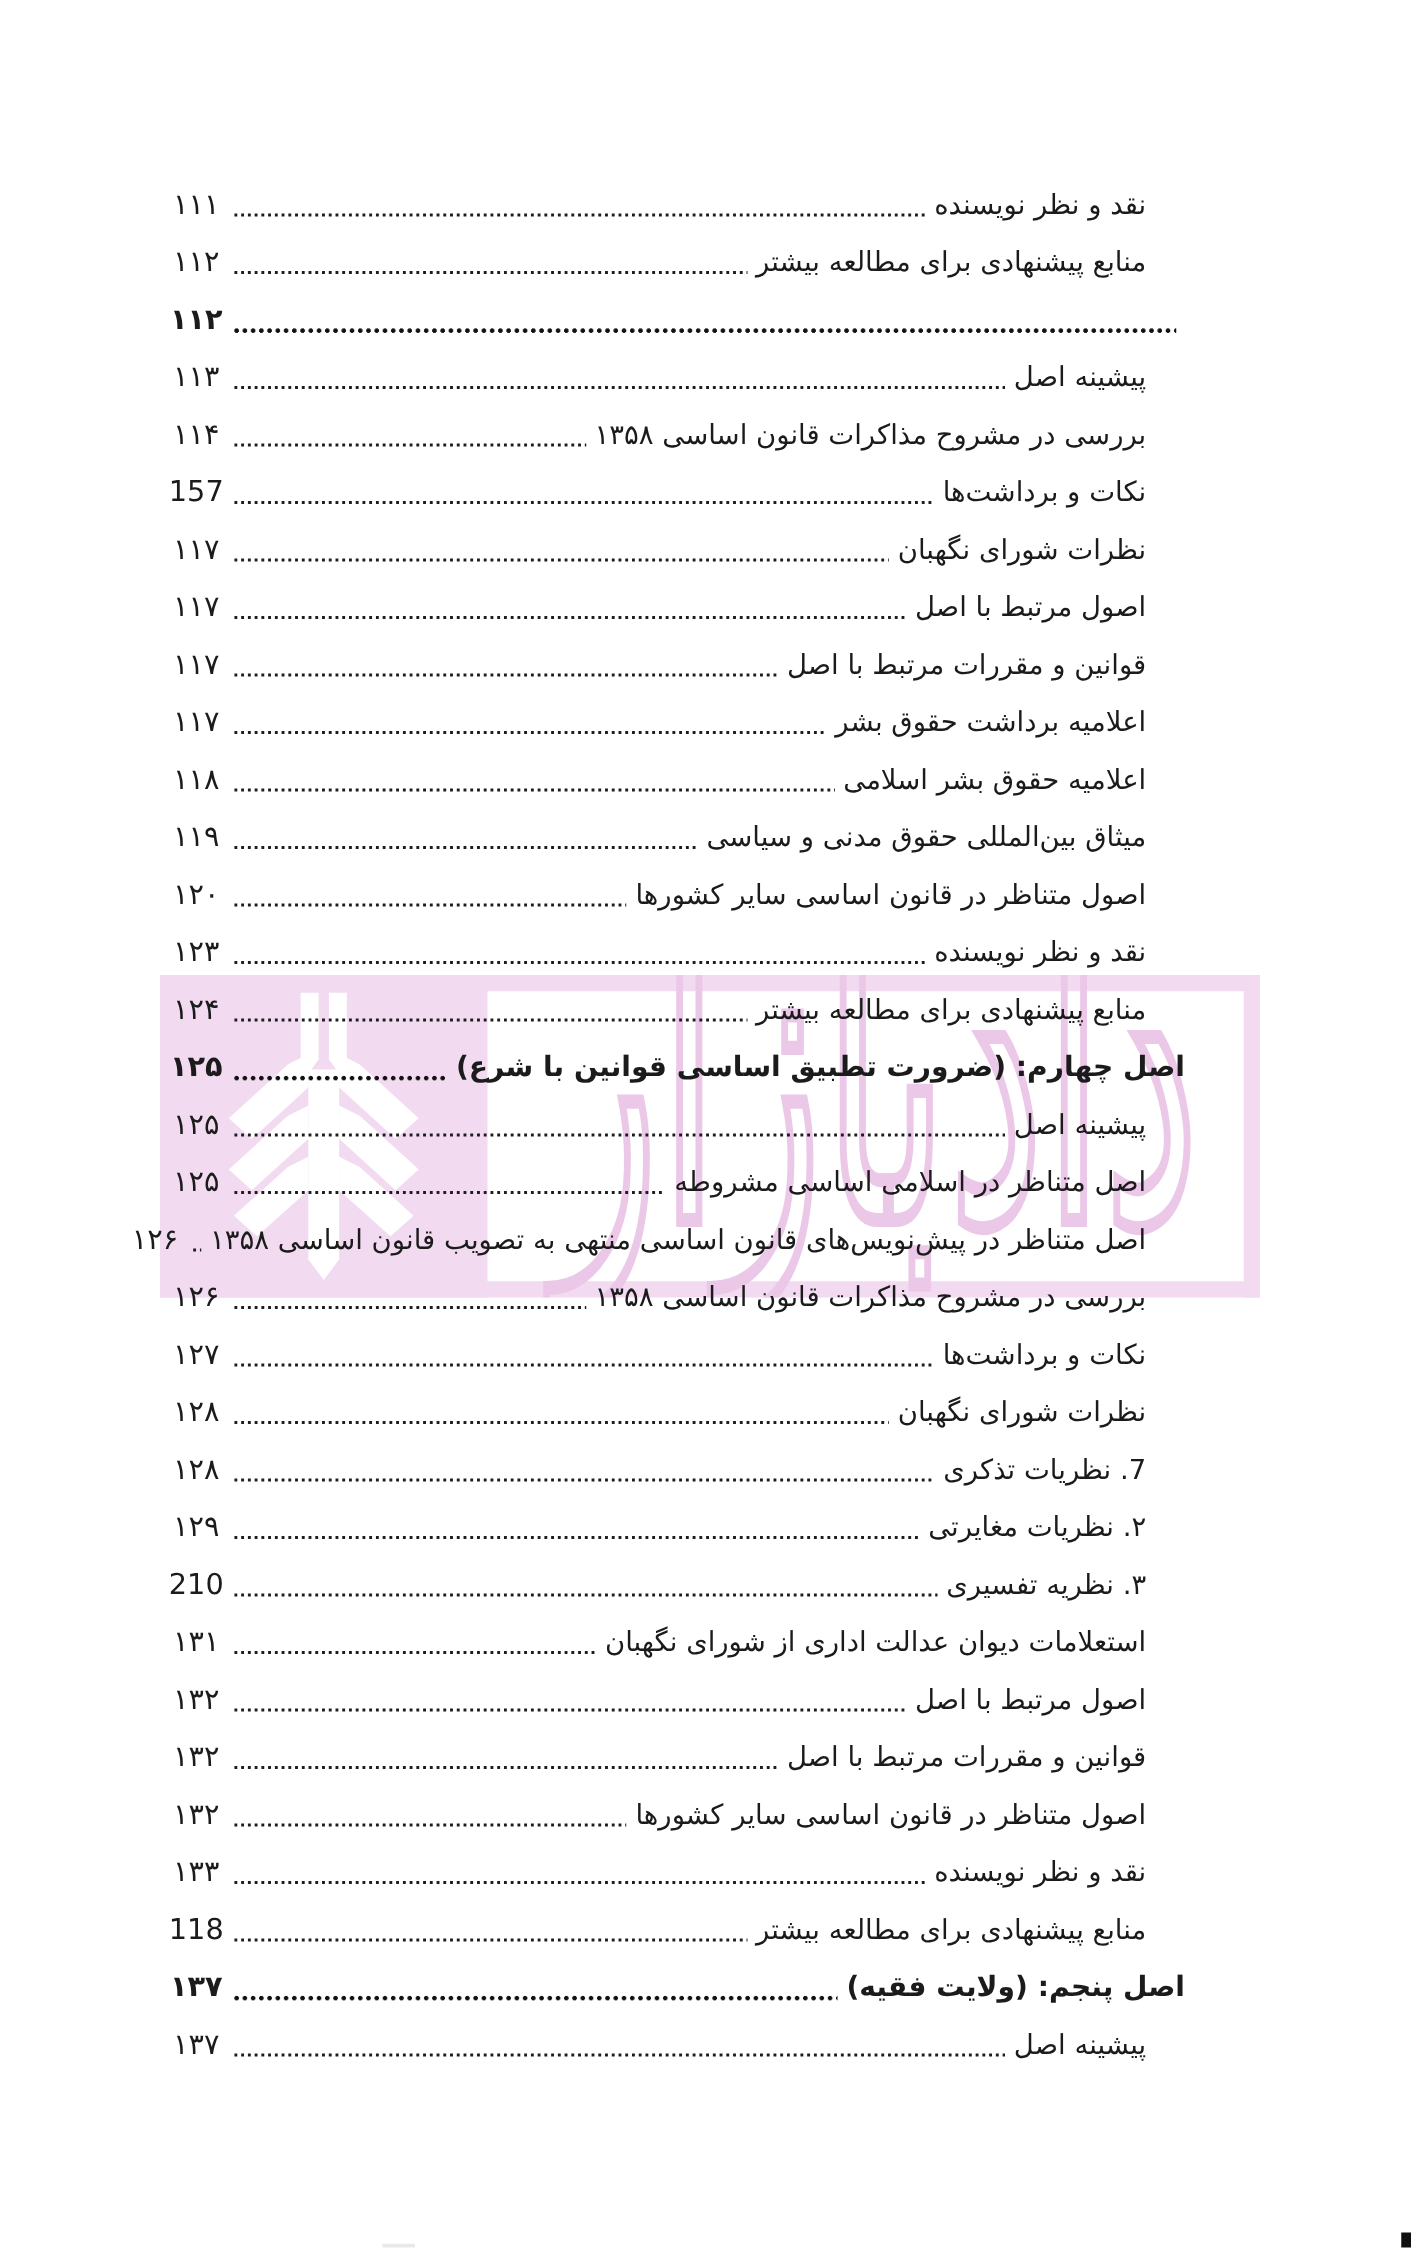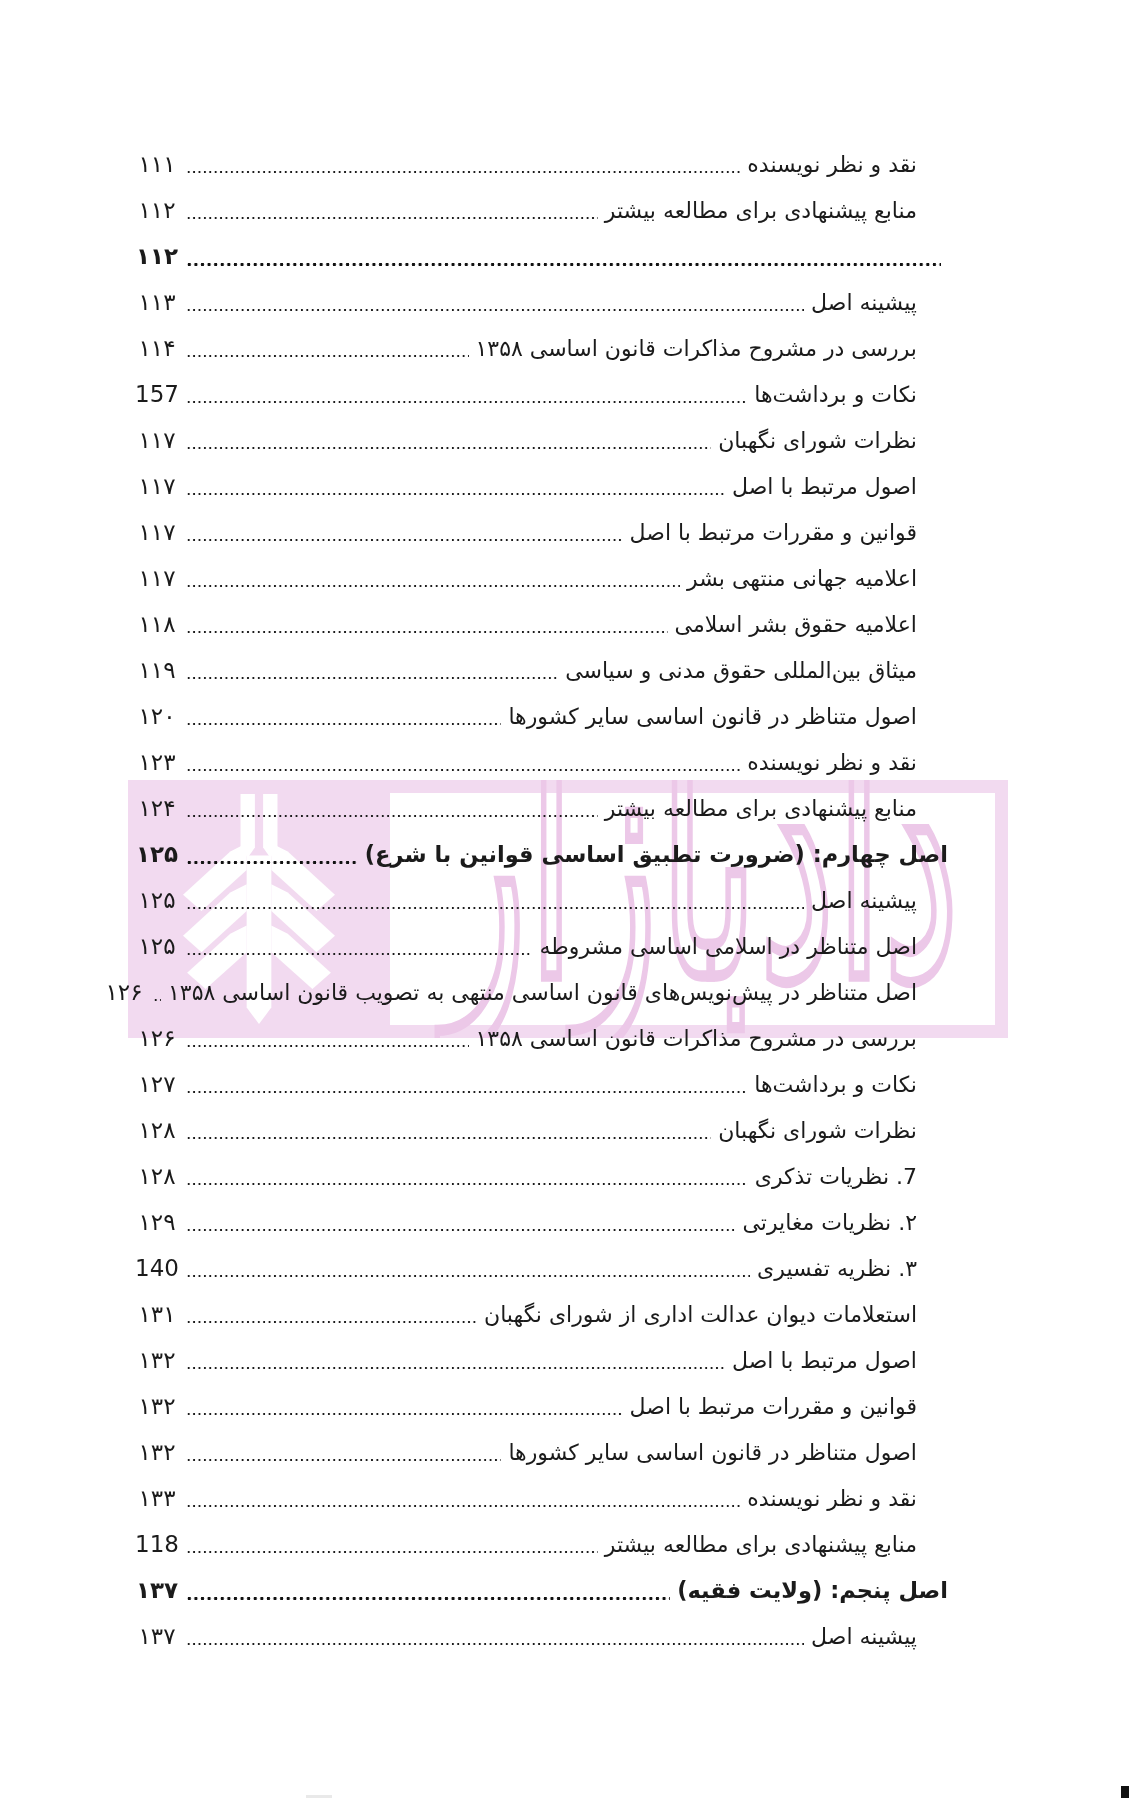--- a/index.html
+++ b/index.html
@@ -109,21 +109,21 @@
       <span class="title">اصول مرتبط با اصل</span>
       <span class="leader"></span>
       <span class="pagenum">۱۱۷</span>
     </div>
     <div class="row sub">
       <span class="title">قوانین و مقررات مرتبط با اصل</span>
       <span class="leader"></span>
       <span class="pagenum">۱۱۷</span>
     </div>
     <div class="row sub">
-      <span class="title">اعلامیه جهانی منتهی بشر</span>
+      <span class="title">اعلامیه برداشت حقوق بشر</span>
       <span class="leader"></span>
       <span class="pagenum">۱۱۷</span>
     </div>
     <div class="row sub">
       <span class="title">اعلامیه حقوق بشر اسلامی</span>
       <span class="leader"></span>
       <span class="pagenum">۱۱۸</span>
     </div>
     <div class="row sub">
       <span class="title">میثاق بین‌المللی حقوق مدنی و سیاسی</span>
@@ -186,21 +186,21 @@
       <span class="pagenum">۱۲۸</span>
     </div>
     <div class="row sub">
       <span class="title">۲. نظریات مغایرتی</span>
       <span class="leader"></span>
       <span class="pagenum">۱۲۹</span>
     </div>
     <div class="row sub">
       <span class="title">۳. نظریه تفسیری</span>
       <span class="leader"></span>
-      <span class="pagenum">140</span>
+      <span class="pagenum">210</span>
     </div>
     <div class="row sub">
       <span class="title">استعلامات دیوان عدالت اداری از شورای نگهبان</span>
       <span class="leader"></span>
       <span class="pagenum">۱۳۱</span>
     </div>
     <div class="row sub">
       <span class="title">اصول مرتبط با اصل</span>
       <span class="leader"></span>
       <span class="pagenum">۱۳۲</span>

